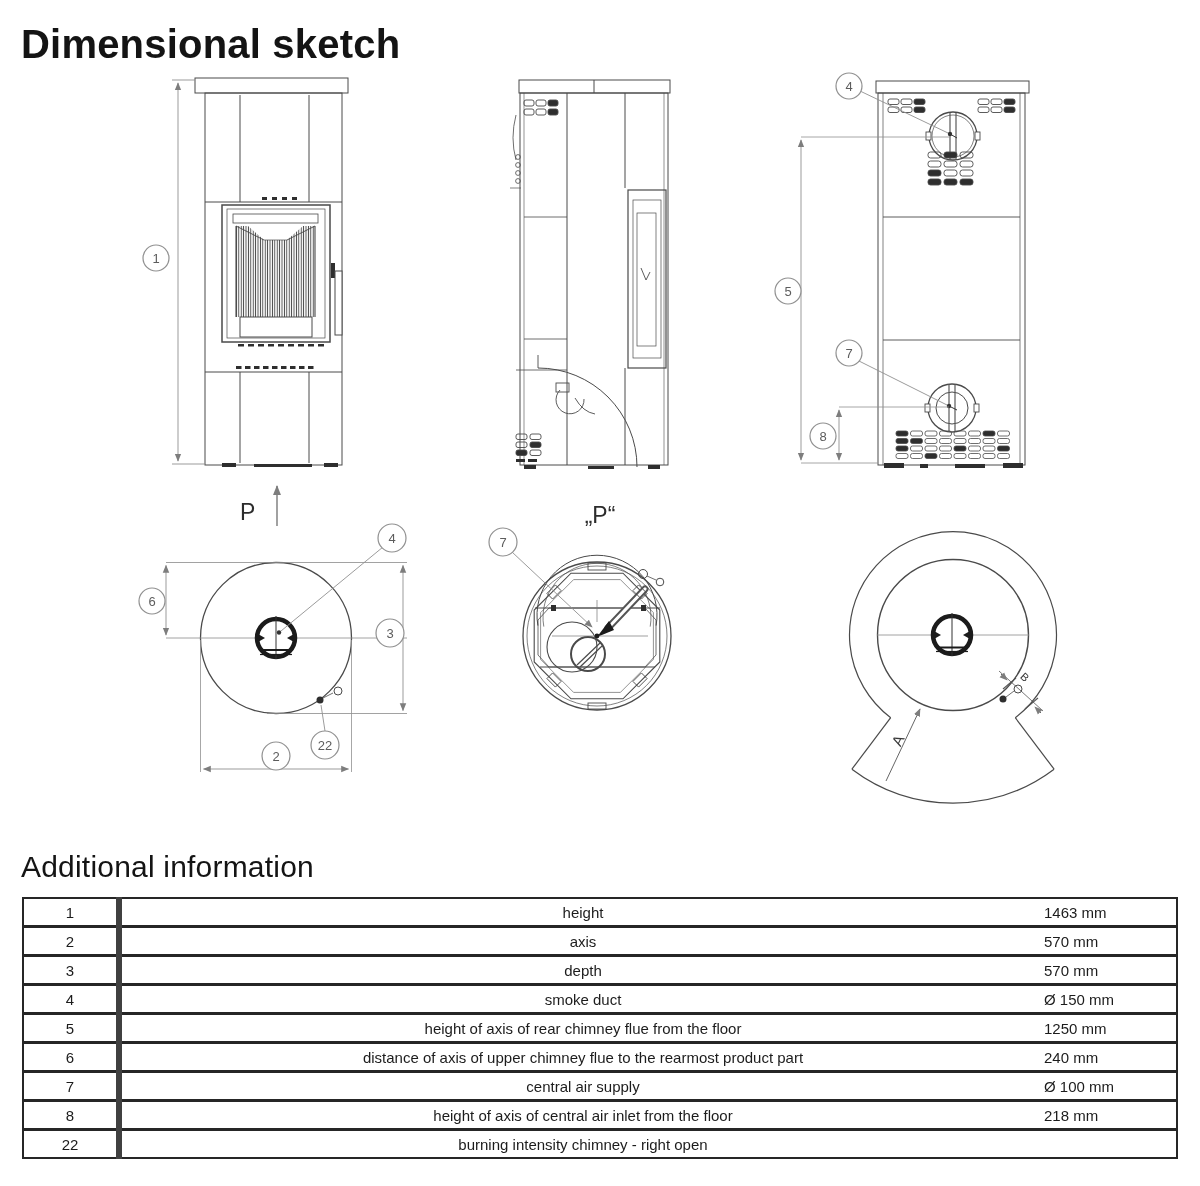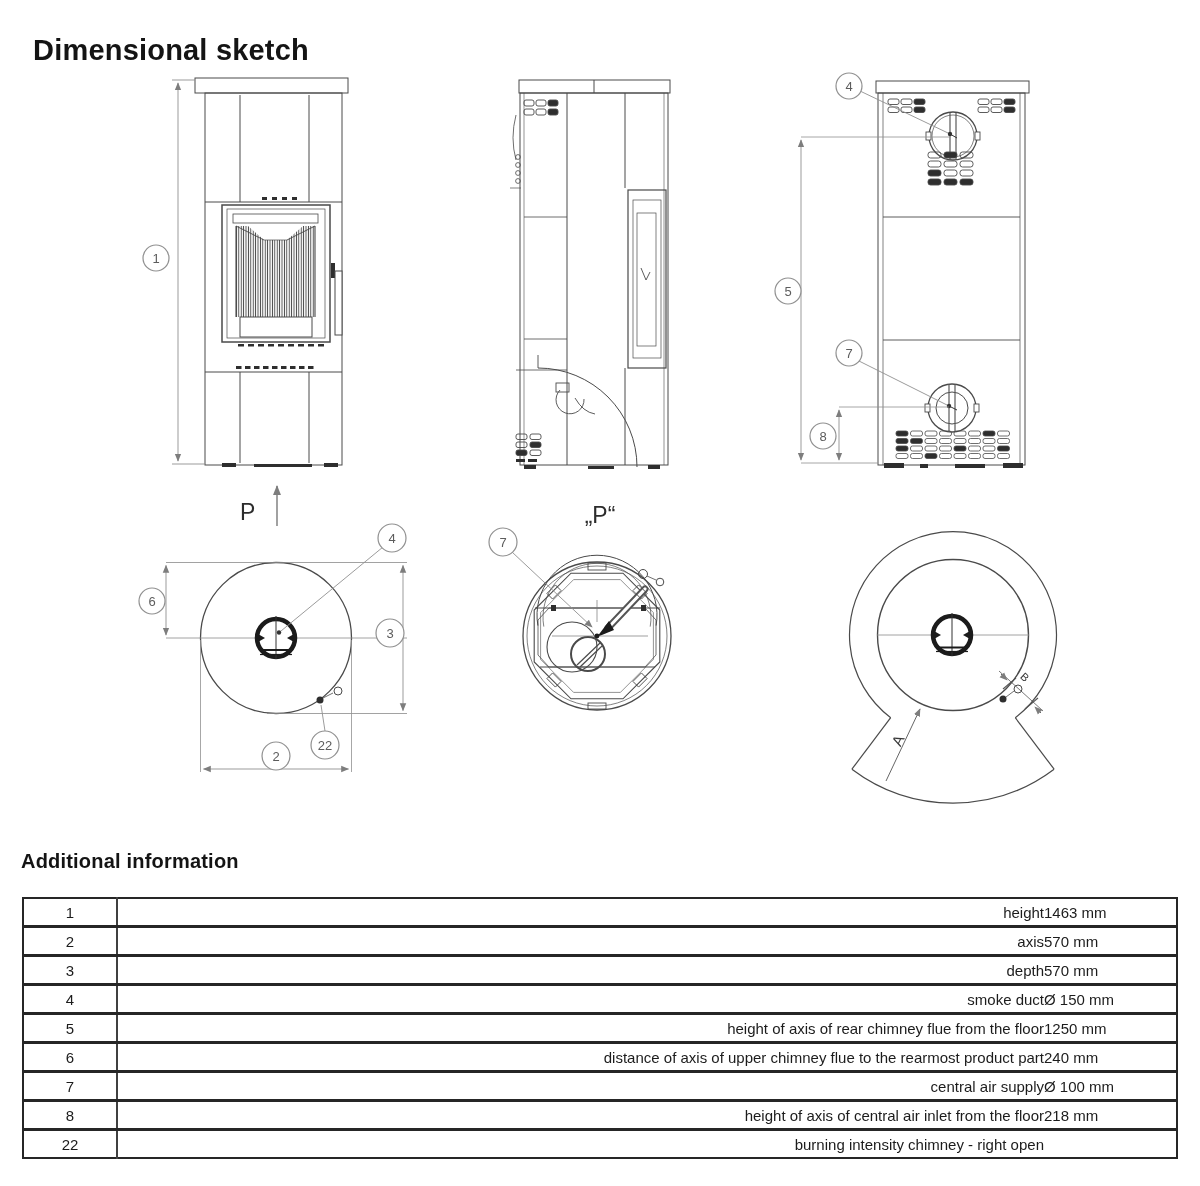--- a/index.html
+++ b/index.html
@@ -1,43 +1,43 @@
 <!DOCTYPE html>
 <html><head>
 <meta charset="utf-8">
 <style>
   html,body{margin:0;padding:0;}
   body{
     width:1200px;height:1186px;background:#ffffff;position:relative;
     font-family:"Liberation Sans",sans-serif;color:#1a1a1a;overflow:hidden;
   }
   .page-title{
-    position:absolute;left:21px;top:22px;margin:12px;
-    font-size:29px;font-weight:bold;color:#141414;letter-spacing:.2px;
+    position:absolute;left:21px;top:22px;margin:0;
+    font-size:40px;font-weight:bold;color:#141414;letter-spacing:.2px;
   }
   .section-title{
     position:absolute;left:21px;top:850px;margin:0;
-    font-size:20px;font-weight:bold;color:#141414;letter-spacing:.2px;
+    font-size:30px;font-weight:normal;color:#141414;letter-spacing:.2px;
   }
   svg.sketch{position:absolute;left:0;top:0;width:1200px;height:845px;}
   svg text{font-family:"Liberation Sans",sans-serif;}
   .bal-t{font-size:13px;fill:#5c5c5c;text-anchor:middle;stroke:none;}
   .view-label{font-size:23px;fill:#2c2c2c;stroke:none;}
   .view-label.mid{text-anchor:middle;}
   .rot-label{font-size:15px;fill:#3a3a3a;stroke:none;text-anchor:middle;}
   .rot-label.small{font-size:11px;}
   table.info{
     position:absolute;left:22px;top:897px;width:1156px;
     border-collapse:collapse;font-size:15px;color:#1c1c1c;
     border:2px solid #262626;
   }
   table.info td{height:26px;padding:0;background:#fff;}
   table.info tr + tr td{border-top:3px solid #262626;}
   td.col-no{width:92px;text-align:center;}
-  td.col-desc{border-left:2px solid #404040;padding-left:6px;text-align:right;}
+  td.col-desc{border-left:6px solid #404040;padding-left:6px;text-align:center;}
   td.col-val{text-align:left;padding-right:6px;width:132px;white-space:nowrap;}
 </style>
 </head>
 <body>
 
 <h1 class="page-title">Dimensional sketch</h1>
 
 <svg class="sketch" viewBox="0 0 1200 845">
   <defs>
     <marker id="arr" viewBox="0 0 10 10" refX="9" refY="5" markerWidth="9" markerHeight="9" orient="auto-start-reverse">

